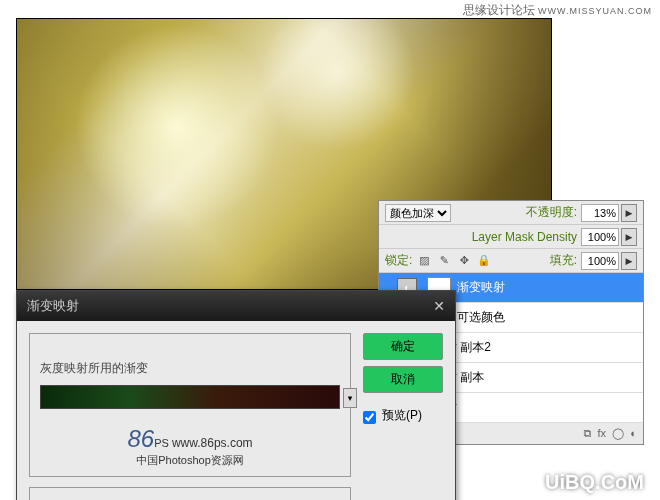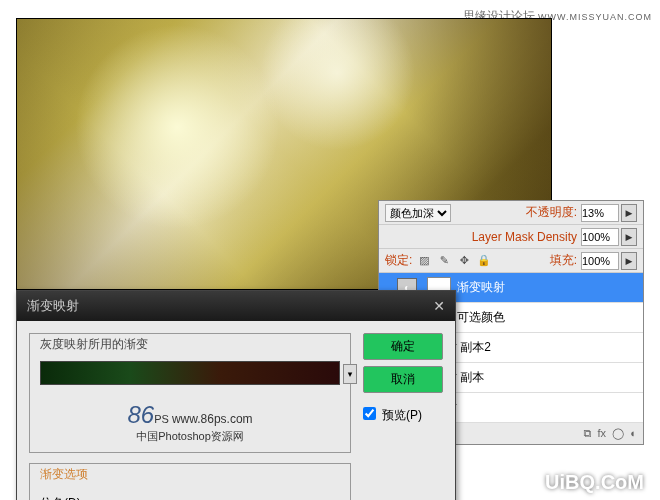--- a/index.html
+++ b/index.html
@@ -1,56 +1,56 @@
 <!DOCTYPE html>
 <html><head>
 <meta charset="utf-8">
 <style>
 *{box-sizing:border-box;margin:0;padding:0;font-family:"Microsoft YaHei",SimSun,sans-serif}
 body{width:660px;height:500px;background:#fff;position:relative;overflow:hidden}
-.watermark-top{position:absolute;top:8px;right:8px;font-size:11px;color:#666}
+.watermark-top{position:absolute;top:2px;right:8px;font-size:11px;color:#666}
 .watermark-top .cn{font-size:12px}
 .watermark-top .en{font-size:9px;letter-spacing:1px}
 .watermark-bottom{position:absolute;bottom:6px;right:16px;font-size:20px;color:#fff;font-weight:bold;text-shadow:0 0 4px rgba(0,0,0,.6)}
 .canvas{position:absolute;top:18px;left:16px;width:536px;height:272px;border:1px solid #000;background:linear-gradient(135deg,#8a7a2e 0%,#b8a845 20%,#eee8c8 40%,#c8b858 60%,#6a5a1e 80%,#4a3a10 100%);overflow:hidden}
 .canvas::before{content:"";position:absolute;inset:0;background:
  radial-gradient(circle at 30% 40%,rgba(255,255,220,.9) 0%,transparent 25%),
  radial-gradient(circle at 60% 20%,rgba(255,255,240,.7) 0%,transparent 20%),
  linear-gradient(45deg,rgba(90,70,20,.5) 0%,transparent 30%,rgba(200,180,80,.3) 50%,transparent 70%,rgba(60,40,10,.6) 100%)}
 .overlay-86ps{position:absolute;bottom:10px;left:120px;font-size:11px;color:#333;pointer-events:none}
 .overlay-86ps .num{font-size:24px;font-style:italic;color:#3a5a8a}
 .overlay-86ps .url{font-size:12px}
 .panel{position:absolute;top:200px;right:16px;width:266px;background:#eaeaea;border:1px solid #888;font-size:12px}
 .panel-row{display:flex;align-items:center;padding:3px 6px;border-bottom:1px solid #ccc;height:24px}
-.panel-row .label{color:#c2410c;margin-right:4px}
+.panel-row .label{color:#4d7c0f;margin-right:4px}
 .panel-row select{font-size:11px;border:1px solid #aaa;background:#f5f5f5;height:18px}
-.panel-row .input-num{width:38px;border:1px solid #aaa;font-size:11px;padding-right:2px;height:18px}
+.panel-row .input-num{width:38px;border:1px solid #aaa;font-size:11px;text-align:right;padding-right:2px;height:18px}
 .panel-row .arrow-btn{width:16px;height:18px;border:1px solid #888;background:#ddd;display:flex;align-items:center;justify-content:center;font-size:9px;color:#333;margin-left:2px}
 .panel-row .spacer{flex:1}
 .panel-row .lock-icons{display:flex;gap:4px;font-size:11px;color:#555}
 .panel-row .lock-icons span{width:16px;text-align:center}
 .layer-list{background:#fff}
 .layer{display:flex;align-items:center;height:30px;border-bottom:1px solid #ddd;padding:0 4px;font-size:12px}
 .layer.selected{background:#3b8bf5;color:#fff}
 .layer .thumb{width:24px;height:22px;border:1px solid #888;background:#fff;margin:0 6px;flex-shrink:0}
 .layer .link{width:14px;flex-shrink:0}
 .layer .adj-icon{width:20px;height:20px;border:1px solid #666;background:#ccc;margin-right:4px;flex-shrink:0;display:flex;align-items:center;justify-content:center;font-size:10px}
 .layer-bottom{display:flex;justify-content:flex-end;gap:6px;padding:4px 6px;background:#eaeaea;font-size:11px;color:#666}
 .dialog{position:absolute;top:290px;left:16px;width:440px;background:#eaeaea;border:1px solid #444;box-shadow:2px 2px 6px rgba(0,0,0,.4)}
 .dialog-title{background:linear-gradient(#3a3a3a,#1a1a1a);color:#ccc;padding:6px 10px;font-size:13px;display:flex;justify-content:space-between;align-items:center}
 .dialog-title .close{color:#ccc;font-size:14px;cursor:pointer}
 .dialog-body{padding:12px;display:flex;gap:12px}
 .dialog-left{flex:1}
 .dialog-right{width:80px;display:flex;flex-direction:column;gap:6px}
-.fieldset{border:1px solid #999;padding:2px 10px 8px;margin-bottom:10px}
+.fieldset{border:1px solid #999;padding:26px 10px 8px;margin-bottom:10px}
 .fieldset-label{font-size:12px;color:#444;margin-bottom:8px}
 .gradient-bar{width:100%;height:24px;border:1px solid #444;background:linear-gradient(to right,#0a2a0a 0%,#1a4a1a 30%,#3a1a0a 60%,#2a0a0a 100%);position:relative;cursor:pointer}
 .gradient-bar .drop{position:absolute;right:-18px;top:2px;width:14px;height:20px;border:1px solid #888;background:#ddd;display:flex;align-items:center;justify-content:center;font-size:9px}
 .options .fieldset-label{color:#d08030}
-.chk-row{display:flex;align-items:flex-start;font-size:12px;margin:12px 0}
+.chk-row{display:flex;align-items:flex-end;font-size:12px;margin:12px 0}
 .chk-row input{margin-right:6px}
 .btn{border:1px solid #888;background:#22c55e;padding:4px 0;font-size:12px;text-align:center;cursor:pointer;border-radius:2px}
 </style>
 </head>
 <body>
 
 <div class="watermark-top">
   <span class="cn">思缘设计论坛</span>
   <span class="en">WWW.MISSYUAN.COM</span>
 </div>

